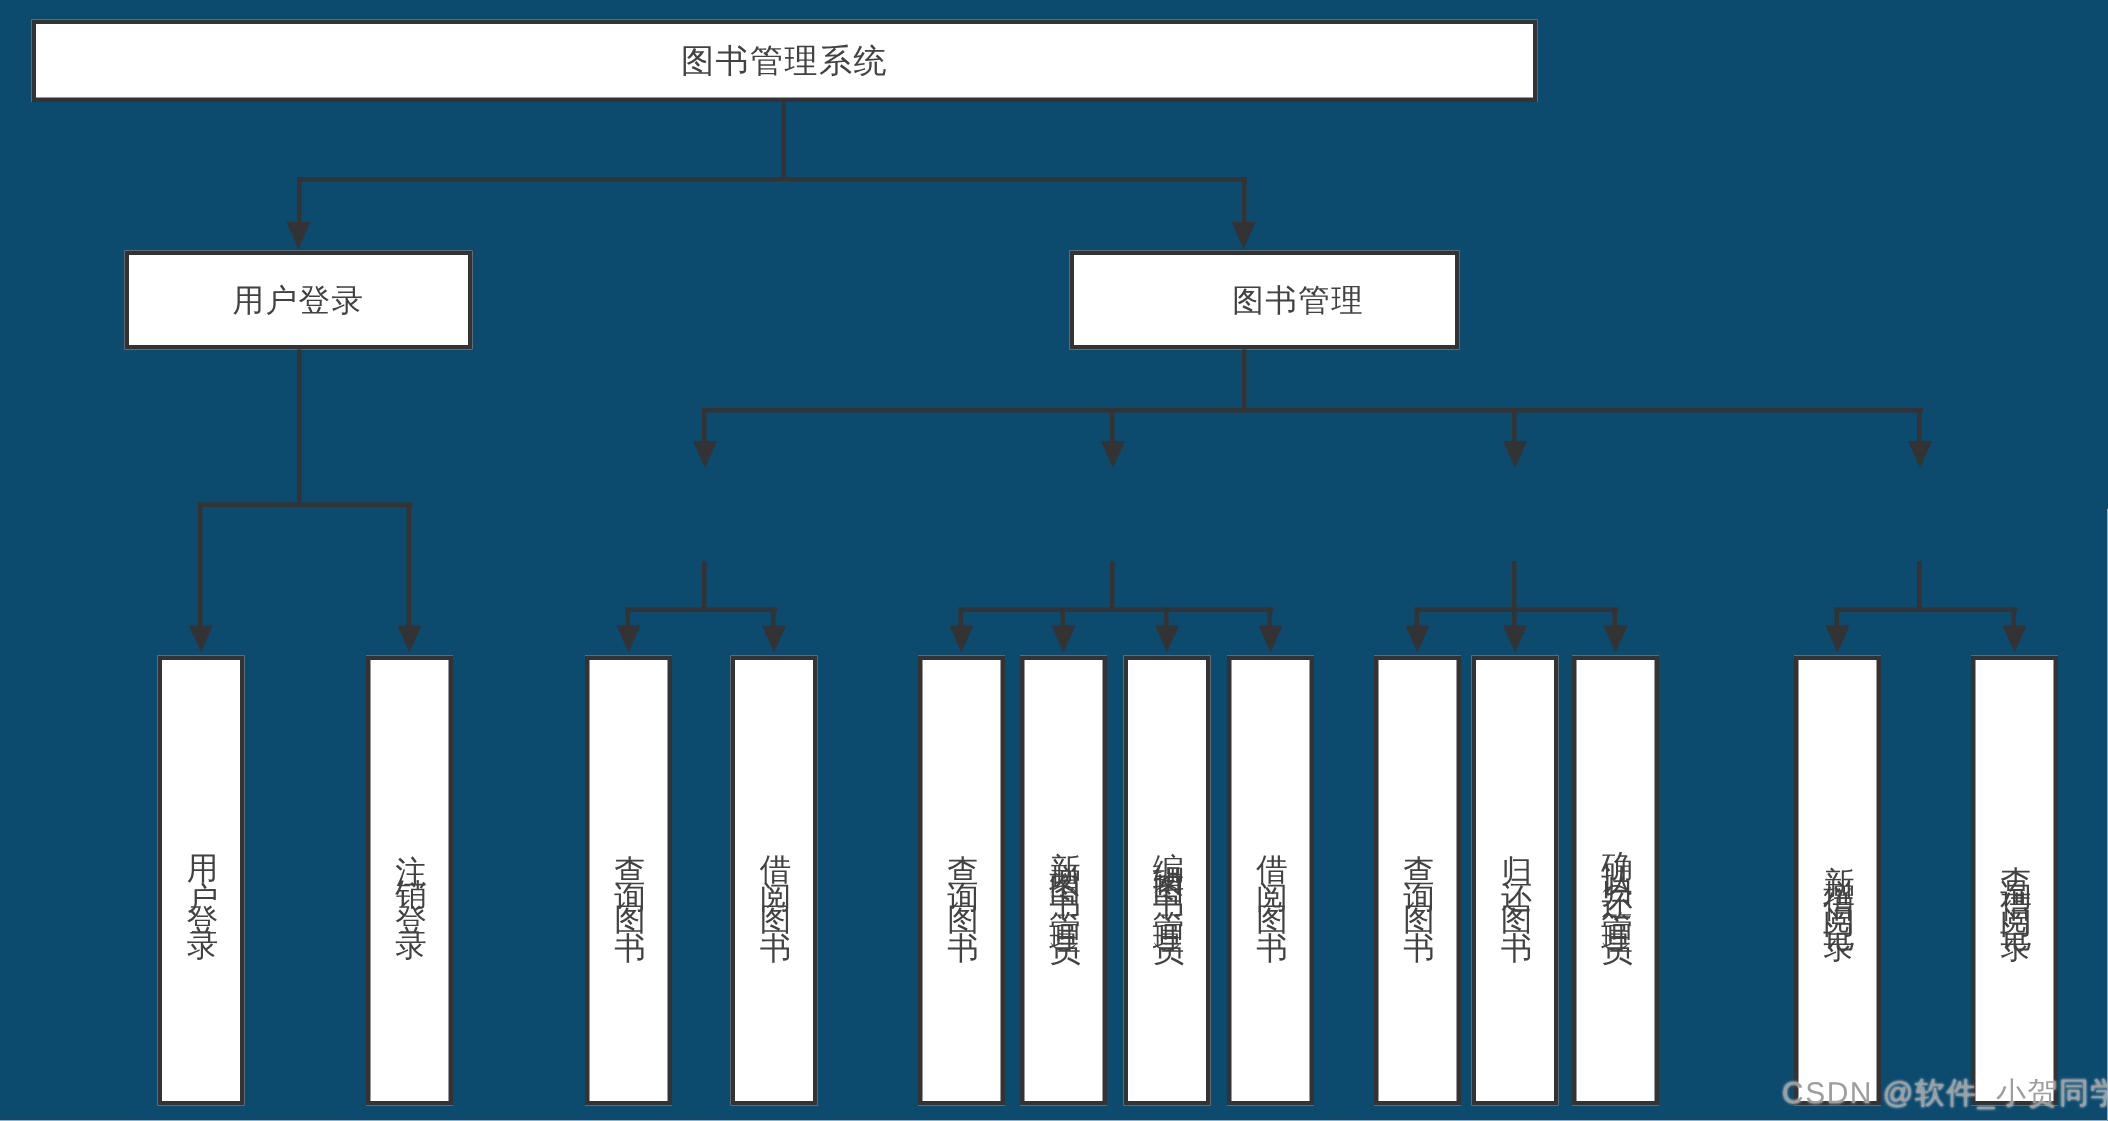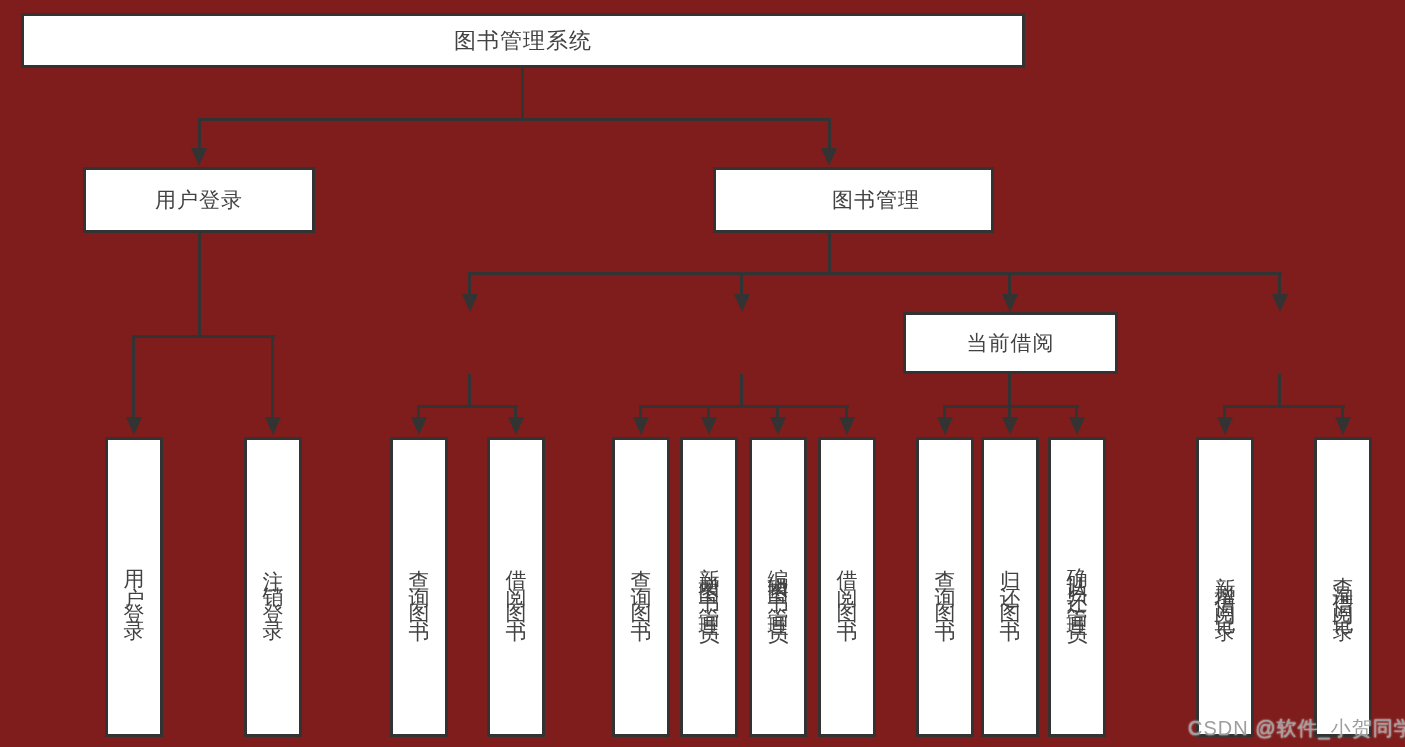--- a/index.html
+++ b/index.html
@@ -1,19 +1,19 @@
 <!DOCTYPE html>
 <html><head>
 <meta charset="utf-8">
 <style>
   html,body{margin:0;padding:0;background:#fff;}
   #canvas{
     position:relative;
     width:1405px;height:747px;
-    background:#7f1d1d;
+    background:#0c4a6e;
     font-family:"Liberation Sans",sans-serif;
     overflow:hidden;
   }
   .box{
     position:absolute;
     box-sizing:border-box;
     border:3px solid #333333;
     background:#ffffff;
     color:#424242;
     display:flex;
@@ -65,41 +65,40 @@
   <div class="box h root" style="left:21px;top:13px;width:1004px;height:55px;">图书管理系统</div>
 
   <div class="line" style="left:521px;top:68px;width:3px;height:50px;"></div>
   <div class="line" style="left:198px;top:118px;width:633px;height:3px;"></div>
   <div class="line" style="left:198px;top:118px;width:3px;height:32px;"></div>
   <div class="arrow" style="left:191px;top:148px;"></div>
   <div class="line" style="left:828px;top:118px;width:3px;height:32px;"></div>
   <div class="arrow" style="left:821px;top:148px;"></div>
 
   <div class="box h" style="left:83px;top:167px;width:232px;height:66px;">用户登录</div>
-  <div class="box h" style="left:713px;top:167px;width:281px;height:66px;padding-left:45px;">图书管理</div>
+  <div class="box h" style="left:713px;top:167px;width:260px;height:66px;padding-left:45px;">图书管理</div>
 
   <div class="line" style="left:198px;top:233px;width:3px;height:102px;"></div>
   <div class="line" style="left:132px;top:335px;width:143px;height:3px;"></div>
   <div class="line" style="left:132px;top:335px;width:3px;height:84px;"></div>
   <div class="arrow" style="left:126px;top:417px;"></div>
   <div class="line" style="left:271px;top:335px;width:3px;height:84px;"></div>
   <div class="arrow" style="left:265px;top:417px;"></div>
 
   <div class="line" style="left:828px;top:233px;width:3px;height:39px;"></div>
   <div class="line" style="left:468px;top:272px;width:814px;height:3px;"></div>
   <div class="line" style="left:468px;top:272px;width:3px;height:24px;"></div>
   <div class="arrow" style="left:462px;top:294px;"></div>
   <div class="line" style="left:740px;top:272px;width:3px;height:24px;"></div>
   <div class="arrow" style="left:734px;top:294px;"></div>
   <div class="line" style="left:1008px;top:272px;width:3px;height:24px;"></div>
   <div class="arrow" style="left:1002px;top:294px;"></div>
   <div class="line" style="left:1278px;top:272px;width:3px;height:24px;"></div>
   <div class="arrow" style="left:1272px;top:294px;"></div>
 
-  <div class="box h" style="left:903px;top:312px;width:215px;height:62px;">当前借阅</div>
 
   <div class="line" style="left:468px;top:374px;width:3px;height:31px;"></div>
   <div class="line" style="left:417px;top:405px;width:101px;height:3px;"></div>
   <div class="line" style="left:417px;top:405px;width:3px;height:14px;"></div>
   <div class="arrow" style="left:411px;top:417px;"></div>
   <div class="line" style="left:514px;top:405px;width:3px;height:14px;"></div>
   <div class="arrow" style="left:508px;top:417px;"></div>
 
   <div class="line" style="left:740px;top:374px;width:3px;height:31px;"></div>
   <div class="line" style="left:639px;top:405px;width:210px;height:3px;"></div>

